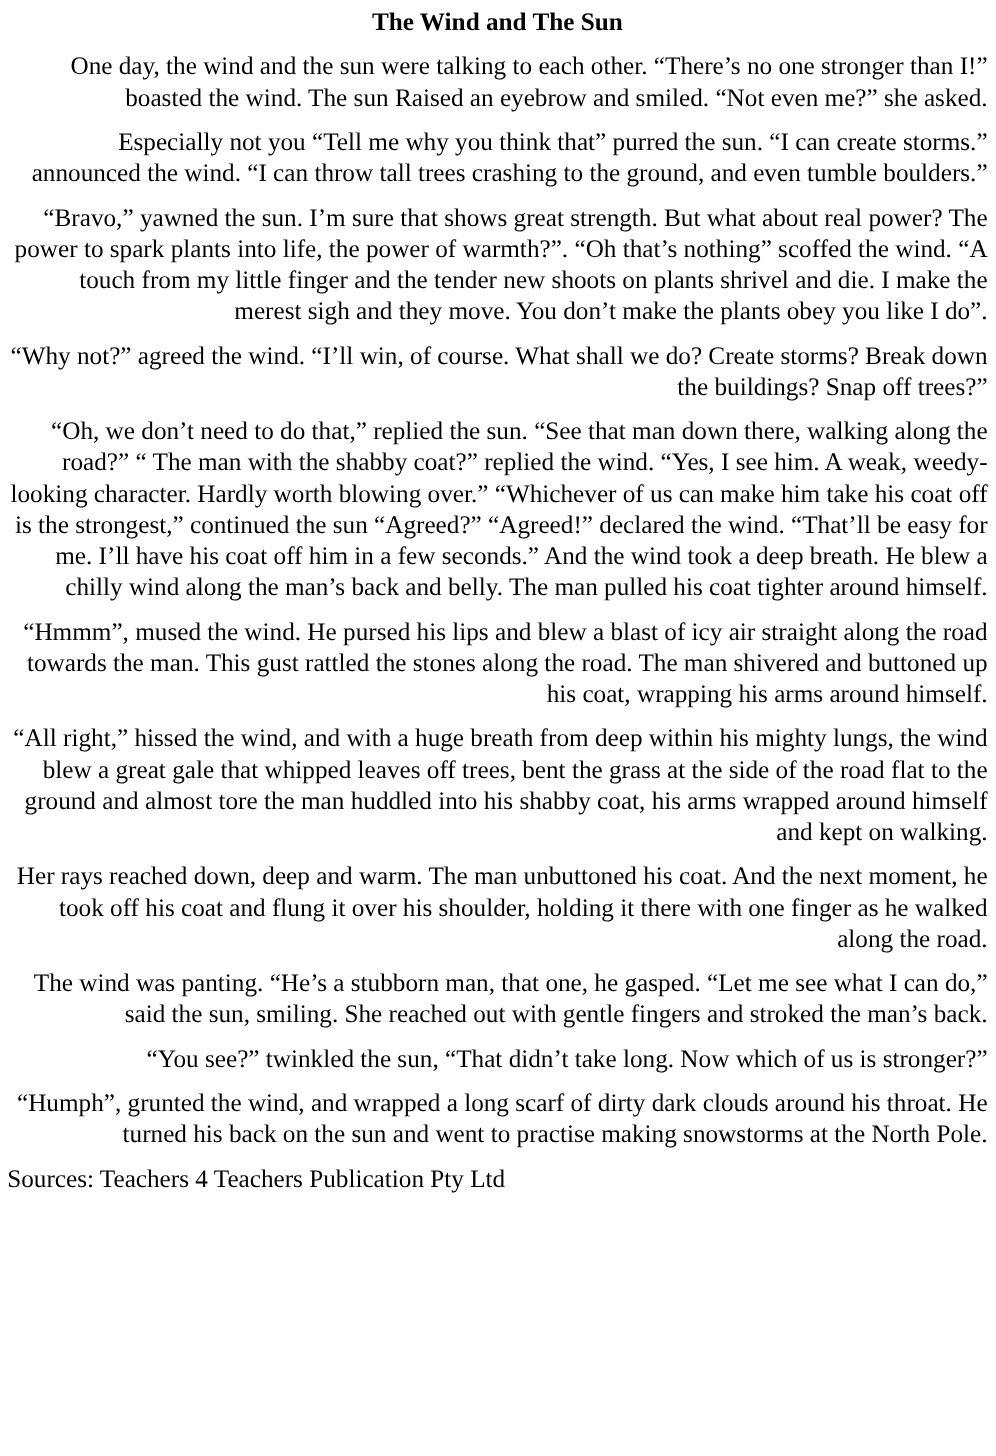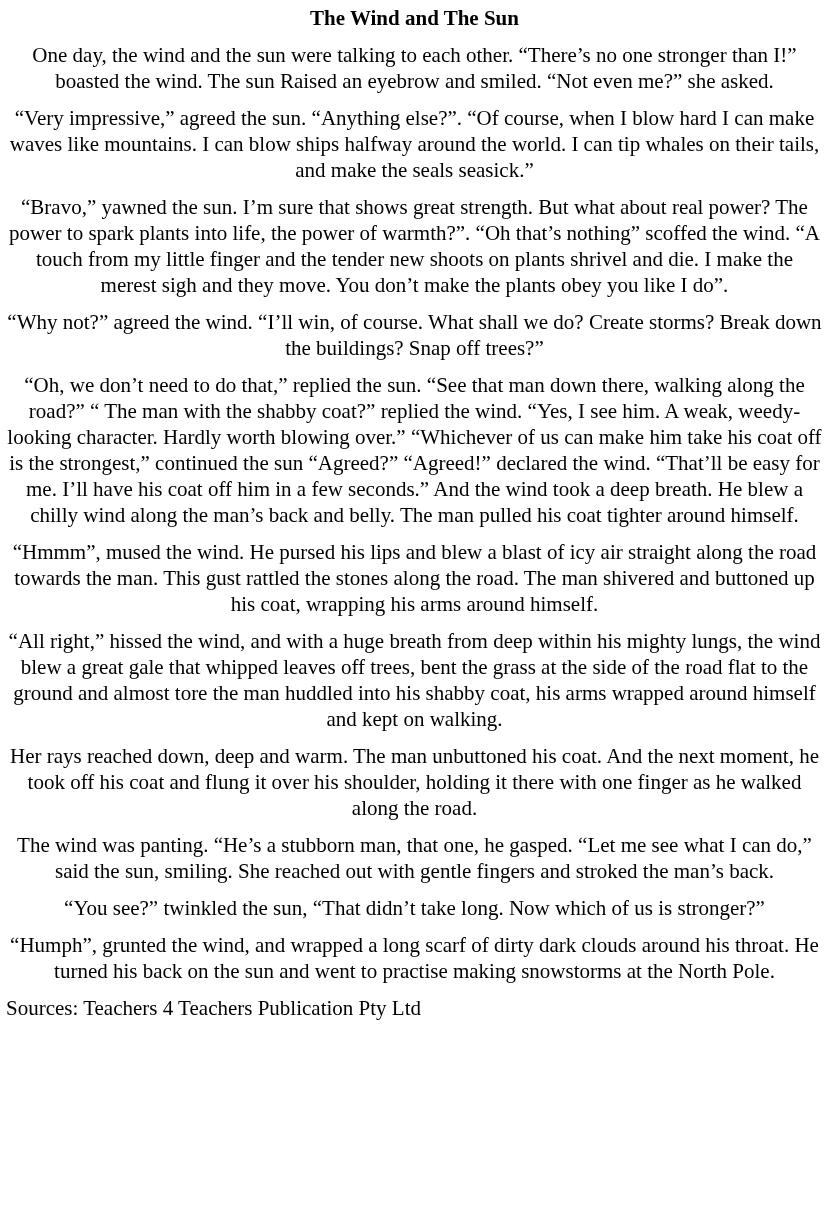--- a/index.html
+++ b/index.html
@@ -21,34 +21,34 @@
   }
   .doc-title {
     font-size: 21px;
     line-height: 26px;
     font-weight: bold;
     text-align: center;
     margin: 0;
   }
   .para {
     margin: 11px 0;
-    text-align: center;
+    text-align: right;
   }
   .source-line {
     font-weight: normal;
     margin: 11px 0 0 0;
   }
 </style>
 </head>
 <body>
 
 <div class="page">
   <h1 class="doc-title">The Wind and The Sun</h1>
   <p class="para">One day, the wind and the sun were talking to each other. “There’s no one stronger than I!” boasted the wind. The sun Raised an eyebrow and smiled. “Not even me?” she asked.</p>
-  <p class="para">“Very impressive,” agreed the sun. “Anything else?”. “Of course, when I blow hard I can make waves like mountains. I can blow ships halfway around the world. I can tip whales on their tails, and make the seals seasick.”</p>
+  <p class="para">Especially not you “Tell me why you think that” purred the sun. “I can create storms.” announced the wind. “I can throw tall trees crashing to the ground, and even tumble boulders.”</p>
   <p class="para">“Bravo,” yawned the sun. I’m sure that shows great strength. But what about real power? The power to spark plants into life, the power of warmth?”. “Oh that’s nothing” scoffed the wind. “A touch from my little finger and the tender new shoots on plants shrivel and die. I make the merest sigh and they move. You don’t make the plants obey you like I do”.</p>
   <p class="para">“Why not?” agreed the wind. “I’ll win, of course. What shall we do? Create storms? Break down the buildings? Snap off trees?”</p>
   <p class="para">“Oh, we don’t need to do that,” replied the sun. “See that man down there, walking along the road?” “ The man with the shabby coat?” replied the wind. “Yes, I see him. A weak, weedy-looking character. Hardly worth blowing over.” “Whichever of us can make him take his coat off is the strongest,” continued the sun “Agreed?” “Agreed!” declared the wind. “That’ll be easy for me. I’ll have his coat off him in a few seconds.” And the wind took a deep breath. He blew a chilly wind along the man’s back and belly. The man pulled his coat tighter around himself.</p>
   <p class="para">“Hmmm”, mused the wind. He pursed his lips and blew a blast of icy air straight along the road towards the man. This gust rattled the stones along the road. The man shivered and buttoned up his coat, wrapping his arms around himself.</p>
   <p class="para">“All right,” hissed the wind, and with a huge breath from deep within his mighty lungs, the wind blew a great gale that whipped leaves off trees, bent the grass at the side of the road flat to the ground and almost tore the man huddled into his shabby coat, his arms wrapped around himself and kept on walking.</p>
   <p class="para">Her rays reached down, deep and warm. The man unbuttoned his coat. And the next moment, he took off his coat and flung it over his shoulder, holding it there with one finger as he walked along the road.</p>
   <p class="para">The wind was panting. “He’s a stubborn man, that one, he gasped. “Let me see what I can do,” said the sun, smiling. She reached out with gentle fingers and stroked the man’s back.</p>
   <p class="para">“You see?” twinkled the sun, “That didn’t take long. Now which of us is stronger?”</p>
   <p class="para">“Humph”, grunted the wind, and wrapped a long scarf of dirty dark clouds around his throat. He turned his back on the sun and went to practise making snowstorms at the North Pole.</p>
   <p class="source-line">Sources: Teachers 4 Teachers Publication Pty Ltd</p>

